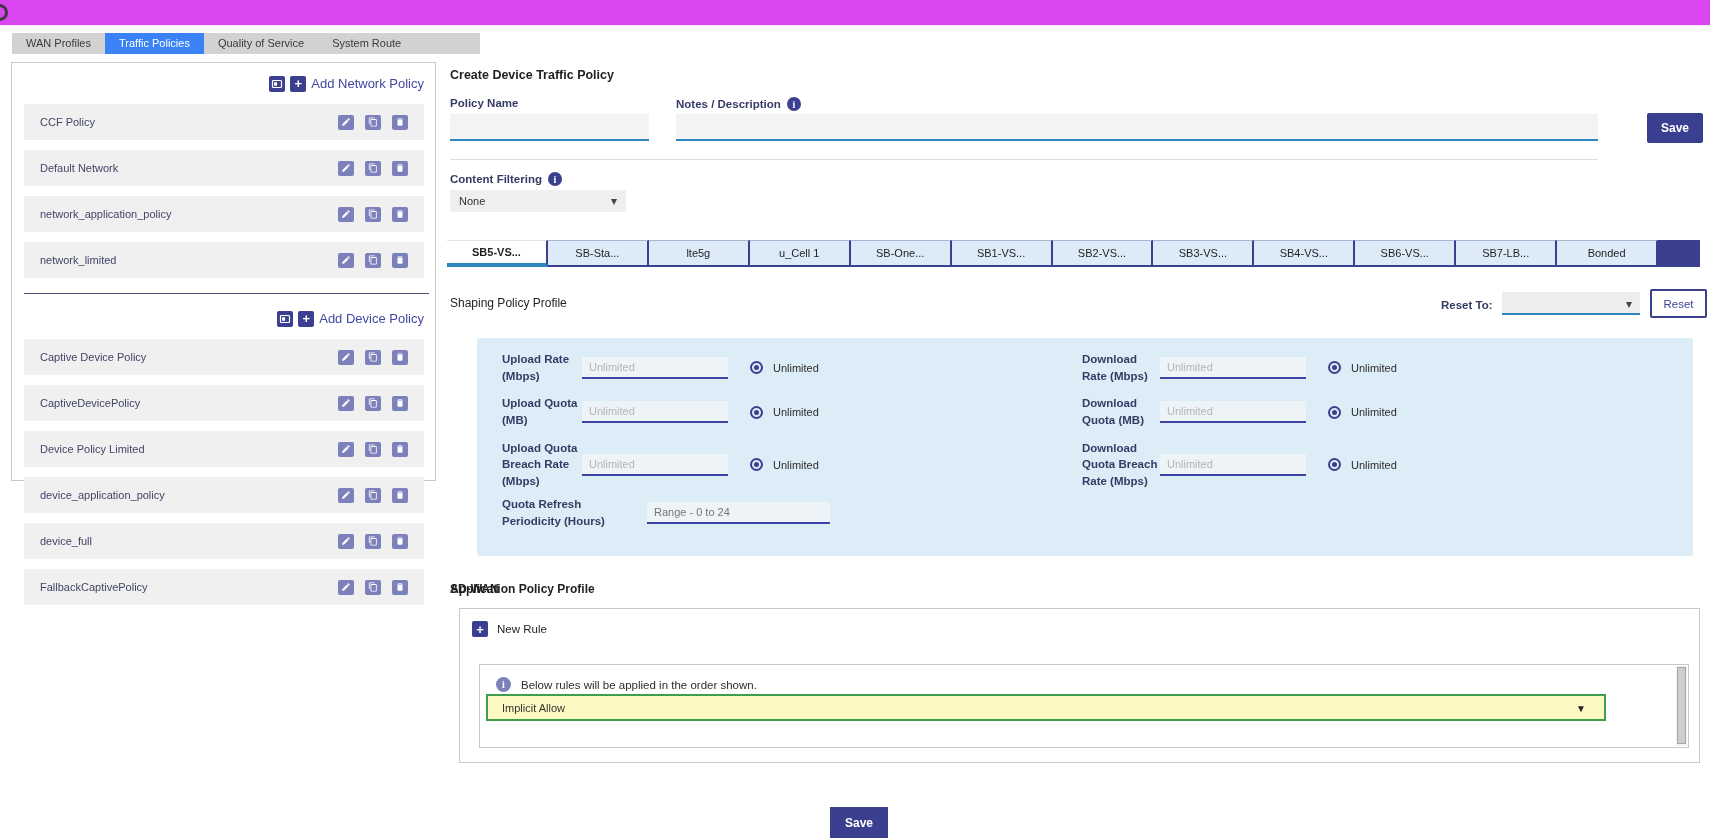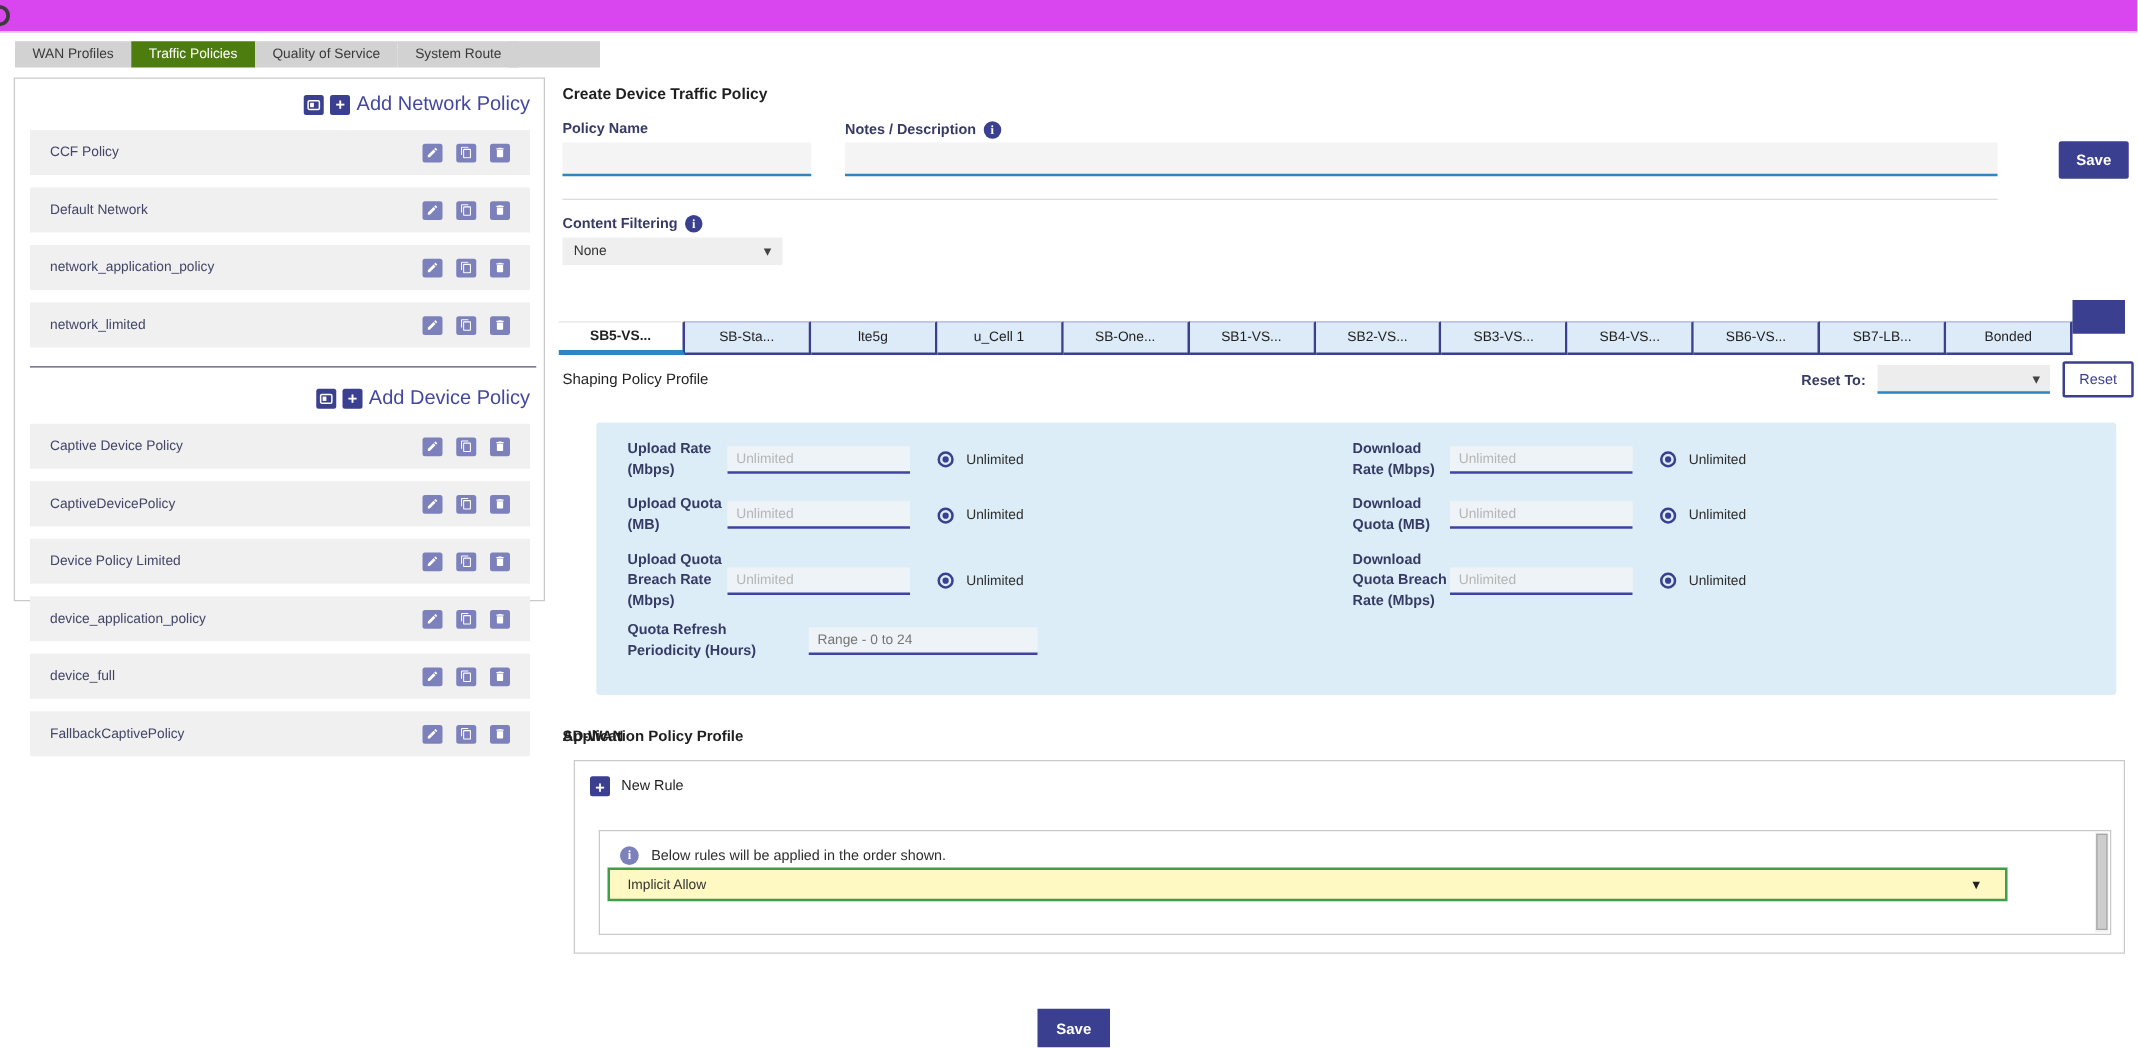--- a/index.html
+++ b/index.html
@@ -7,30 +7,30 @@
   button { border:none; background:none; cursor:pointer; font-family:inherit; }
 
   
   .topbar { position:absolute; left:0; top:0; width:1710px; height:26px; background:#d946ef; border-bottom:1px solid #ececec; }
   .logo-frag { position:absolute; left:-9px; top:4px; width:17px; height:17px; border:3px solid #3c3c3c; border-radius:50%; }
   .app-title { position:absolute; left:15px; top:4px; font-size:14px; font-weight:bold; color:#141414; }
 
   
   .tabbar { position:absolute; left:12px; top:33px; height:21px; display:flex; }
   .top-tab { height:21px; line-height:21px; padding:0 14px; font-size:11px; color:#3a3a3a; background:#d2d2d2; white-space:nowrap; }
-  .top-tab[data-active="true"] { background:#4d7c0f; color:#fff; }
+  .top-tab[data-active="true"] { background:#3b82f6; color:#fff; }
   .tab-filler { width:74px; height:21px; background:#d2d2d2; }
 
   
   .sidebar-panel { position:absolute; left:11px; top:62px; width:425px; height:419px; background:#fff; border:1px solid #c9c9c9; }
   .add-row { display:flex; justify-content:flex-end; align-items:center; gap:5px; margin:12px 11px 12px 0; height:17px; }
   .icon-btn-navy { width:16px; height:16px; background:#3b3f8f; border-radius:2px; display:inline-flex; align-items:center; justify-content:center; color:#fff; flex:0 0 auto; }
   .icon-btn-navy svg { width:12px; height:12px; }
   .plus-glyph::before { content:"+"; font-size:13px; font-weight:bold; color:#fff; line-height:1; }
-  .add-link { color:#4347a0; font-size:16px; }
+  .add-link { color:#4347a0; font-size:13px; }
   .policy-row { margin:0 11px 10px 12px; height:36px; background:#f0f0f0; display:flex; align-items:center; justify-content:space-between; padding:0 16px; }
   .policy-name { font-size:11px; color:#424566; }
   .row-icons { display:flex; gap:11px; }
   .row-icon-btn { width:16px; height:15px; background:#7d81bb; border-radius:2px; display:inline-flex; align-items:center; justify-content:center; padding:0; }
   .row-icon-btn svg { width:10px; height:10px; }
   .section-divider { height:1px; background:#52527a; margin:15px 6px 0 12px; }
   .list-block[data-kind="device"] { margin-top:4px; }
 
   
   .main-title { position:absolute; left:450px; top:68px; font-size:12.5px; font-weight:bold; color:#1f1f1f; }
@@ -44,21 +44,21 @@
   .inp-notes { position:absolute; left:676px; top:114px; width:922px; }
   .save-top { position:absolute; left:1647px; top:113px; width:56px; height:30px; background:#3b3f8f; color:#fff; font-weight:bold; font-size:12px; border-radius:2px; }
   .divider-h { position:absolute; left:450px; top:159px; width:1148px; height:1px; background:#dcdcdc; }
   .lbl-content-filtering { position:absolute; left:450px; top:172px; }
   .select-box { background:#efefef; display:flex; align-items:center; justify-content:space-between; padding:0 9px; color:#333; font-size:11px; }
   .sel-content-filtering { position:absolute; left:450px; top:190px; width:176px; height:22px; }
   .caret::after { content:"▾"; font-size:12px; color:#444; }
 
   
   .dev-tabs-wrap { position:absolute; left:447px; top:240px; display:flex; }
-  .dev-tabs { display:flex; width:1211px;margin-top:17px; }
+  .dev-tabs { display:flex; width:1211px; }
   .dev-tab { flex:1 1 0; height:27px; display:flex; align-items:center; justify-content:center; font-size:11px; color:#1f1f1f; background:#dcebf7; border-right:2px solid #3b3f8f; border-top:1px solid #aeb3d6; border-bottom:2px solid #3b3f8f; white-space:nowrap; overflow:hidden; }
   .dev-tab[data-active="true"] { background:#fff; border-top:1px solid #e4e4e4; border-bottom:4px solid #2e86c1; font-weight:bold; }
   .tab-scroll-btn { width:42px; height:27px; background:#3b3f8f; }
 
   
   .shaping-title { position:absolute; left:450px; top:296px; font-size:12px; color:#1f1f1f; }
   .copyto-label { position:absolute; left:1441px; top:299px; font-size:11.5px; font-weight:bold; color:#363b66; }
   .copyto-select { position:absolute; left:1502px; top:292px; width:138px; height:23px; background:#ededed; border-bottom:2px solid #2e86c1; display:flex; align-items:center; justify-content:flex-end; padding-right:8px; }
   .reset-btn { position:absolute; left:1650px; top:289px; width:57px; height:29px; background:#fff; border:2px solid #3b3f8f; color:#3b3f8f; font-size:11.5px; border-radius:2px; }
 

